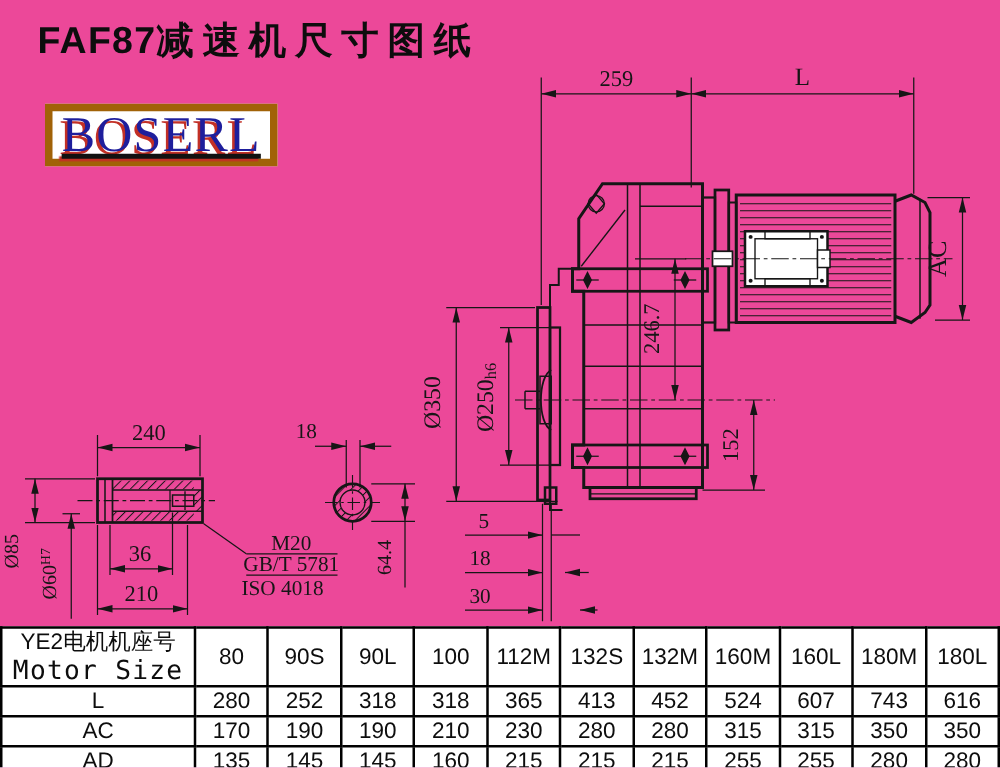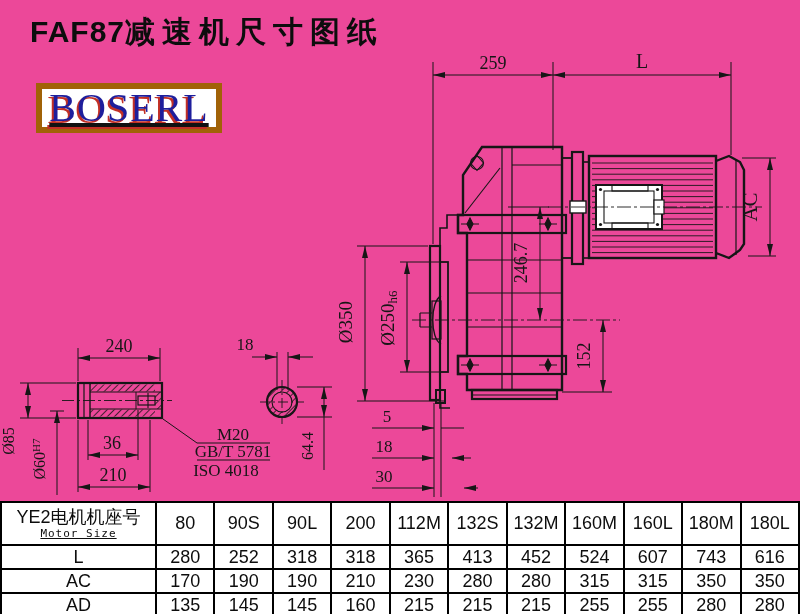--- a/index.html
+++ b/index.html
@@ -14,21 +14,21 @@
   .logo span{font-family:"Liberation Serif",serif;font-size:40px;line-height:38px;color:#1e1e9c;
         font-weight:500;letter-spacing:1px;text-shadow:-2px 2px 0 #c23026;}
   svg.draw{position:absolute;left:0;top:0;}
   svg text{font-family:"Liberation Serif",serif;fill:#161616;}
   table.mt{position:absolute;left:0;top:501px;width:800px;height:113px;border-collapse:collapse;
         table-layout:fixed;background:#fff;font-size:18px;}
   table.mt td{border:2px solid #000;text-align:center;vertical-align:middle;padding:0;
         font-family:"Liberation Sans",sans-serif;color:#0d0d0d;}
   table.mt .hcell{line-height:1.15;}
   table.mt .hcell .cn{font-size:18px;display:block;}
-  table.mt .hcell .en{font-size:11px;display:block;font-family:"DejaVu Sans Mono",monospace;letter-spacing:1px;text-decoration:underline;}
+  table.mt .hcell .en{font-size:21px;display:block;font-family:"DejaVu Sans Mono",monospace;letter-spacing:1px;}
   table.mt tr.hdr td{height:41px;}
   table.mt tr.d td{height:22px;}
 </style>
 </head>
 <body>
 
 <div id="stage">
 
   <div class="title"><span class="model">FAF87</span><span class="cn">减速机尺寸图纸</span></div>
 
@@ -260,21 +260,21 @@
     </colgroup>
     <tbody>
         <tr class="hdr">
       <td class="hcell">
         <span class="cn">YE2电机机座号</span>
         <span class="en">Motor Size</span>
       </td>
       <td>80</td>
       <td>90S</td>
       <td>90L</td>
-      <td>200</td>
+      <td>100</td>
       <td>112M</td>
       <td>132S</td>
       <td>132M</td>
       <td>160M</td>
       <td>160L</td>
       <td>180M</td>
       <td>180L</td>
     </tr>
     <tr class="d">
       <td>L</td>

